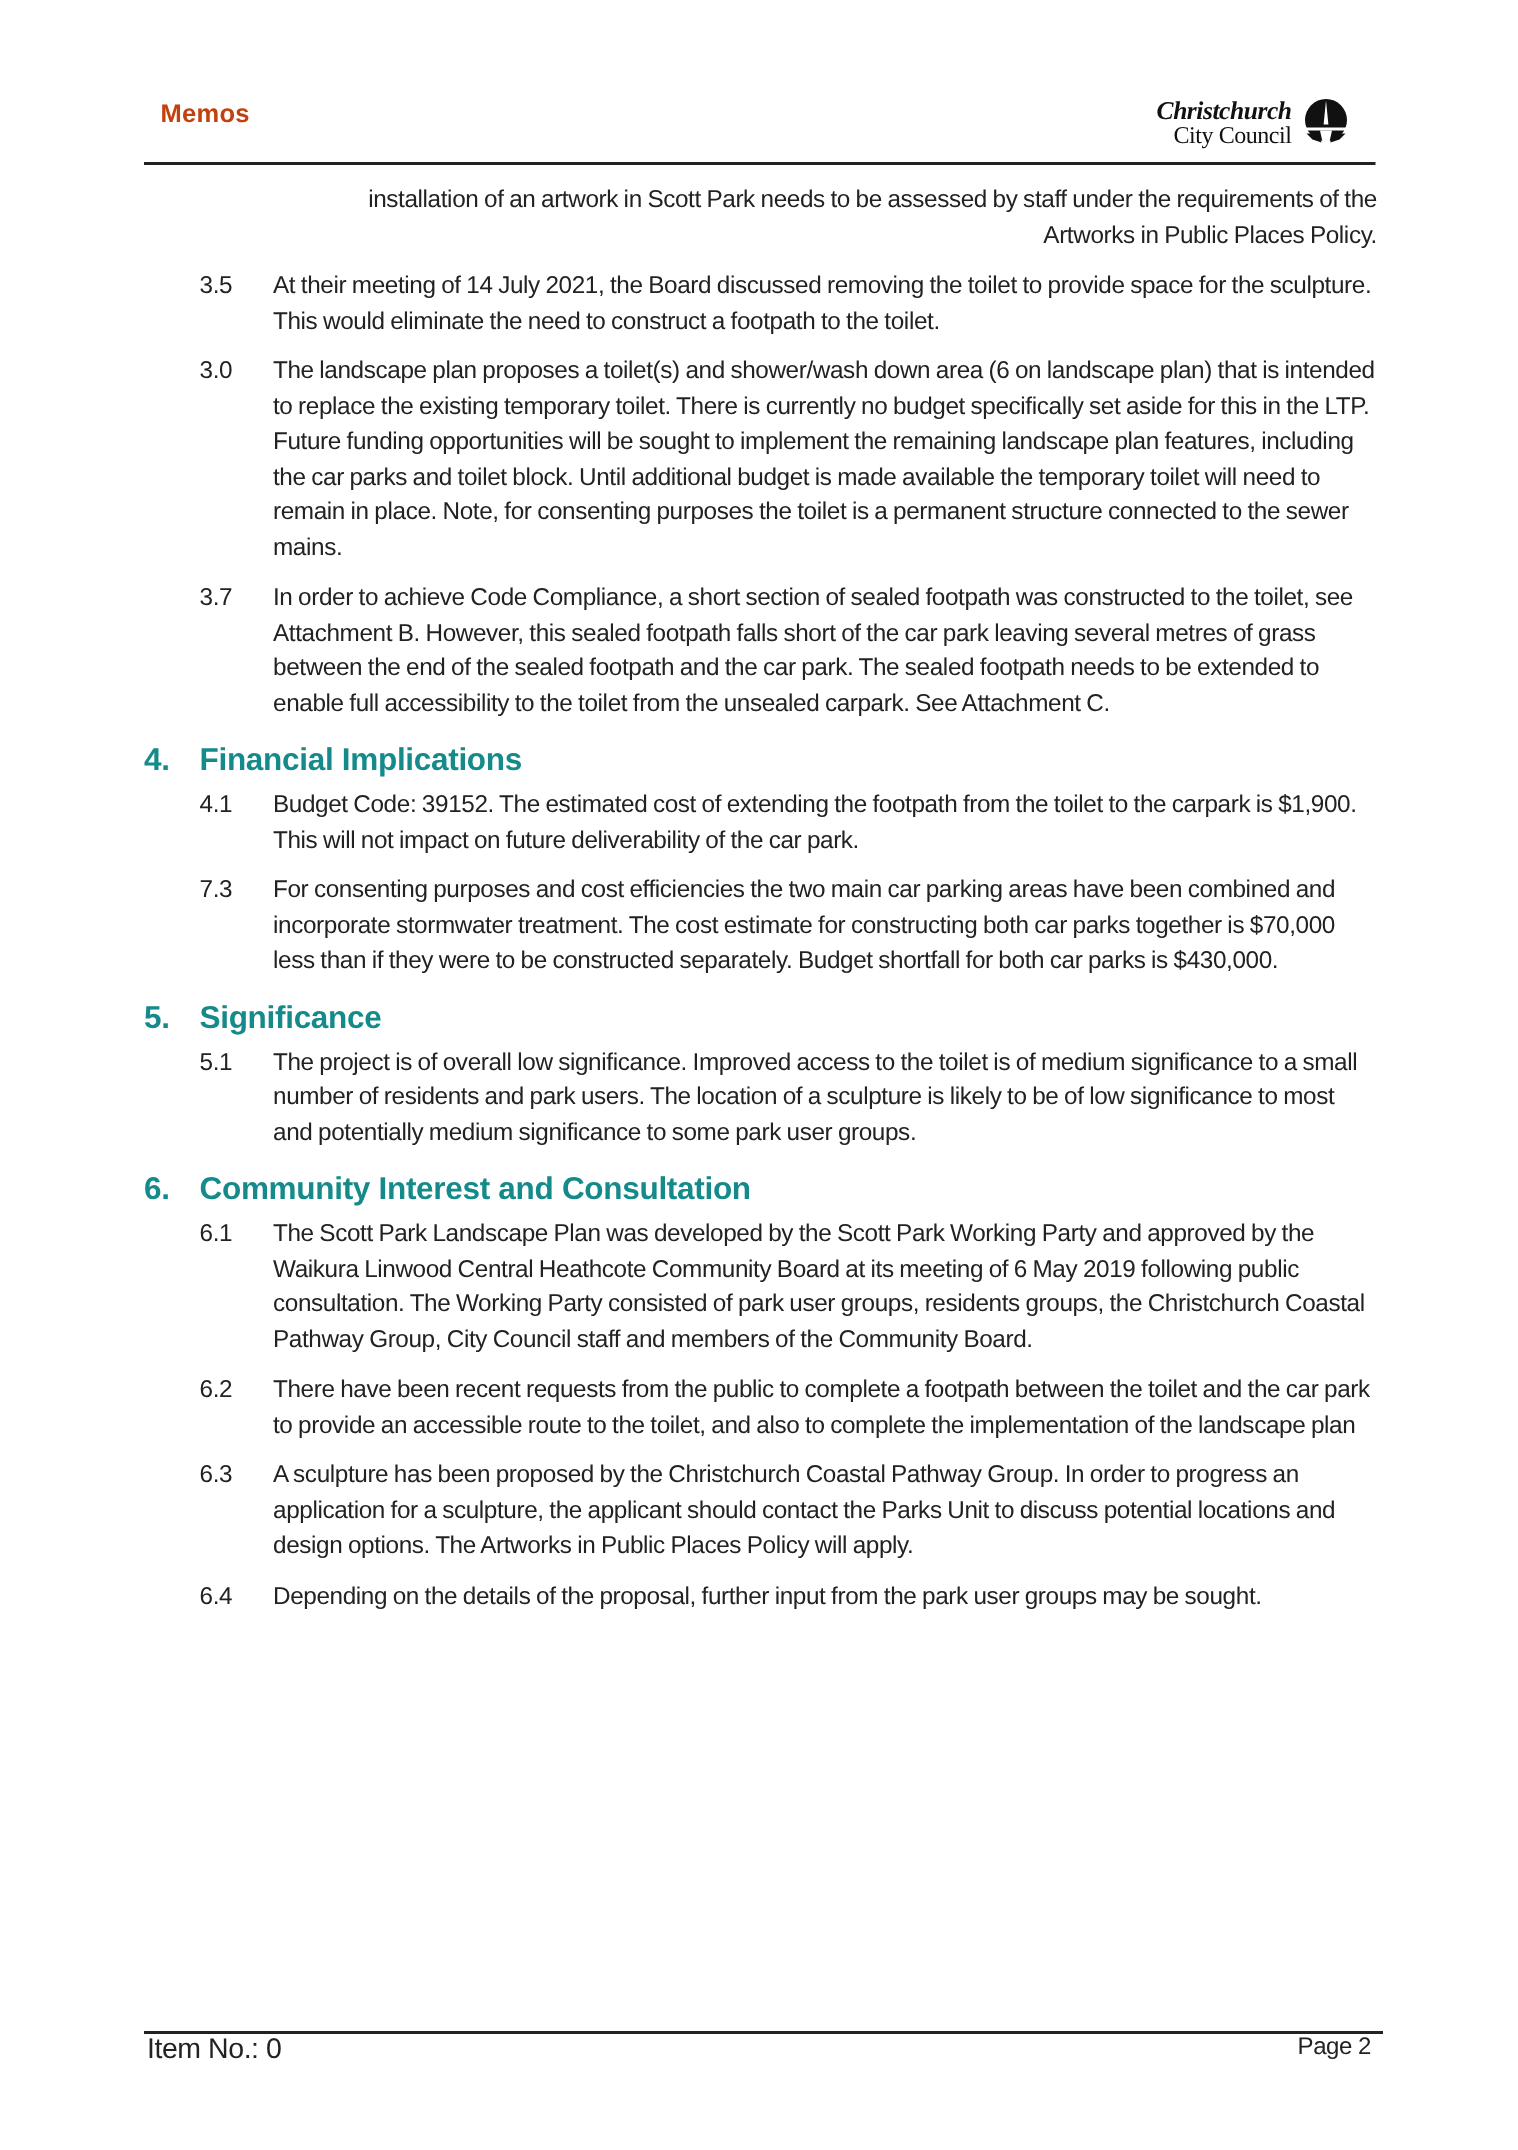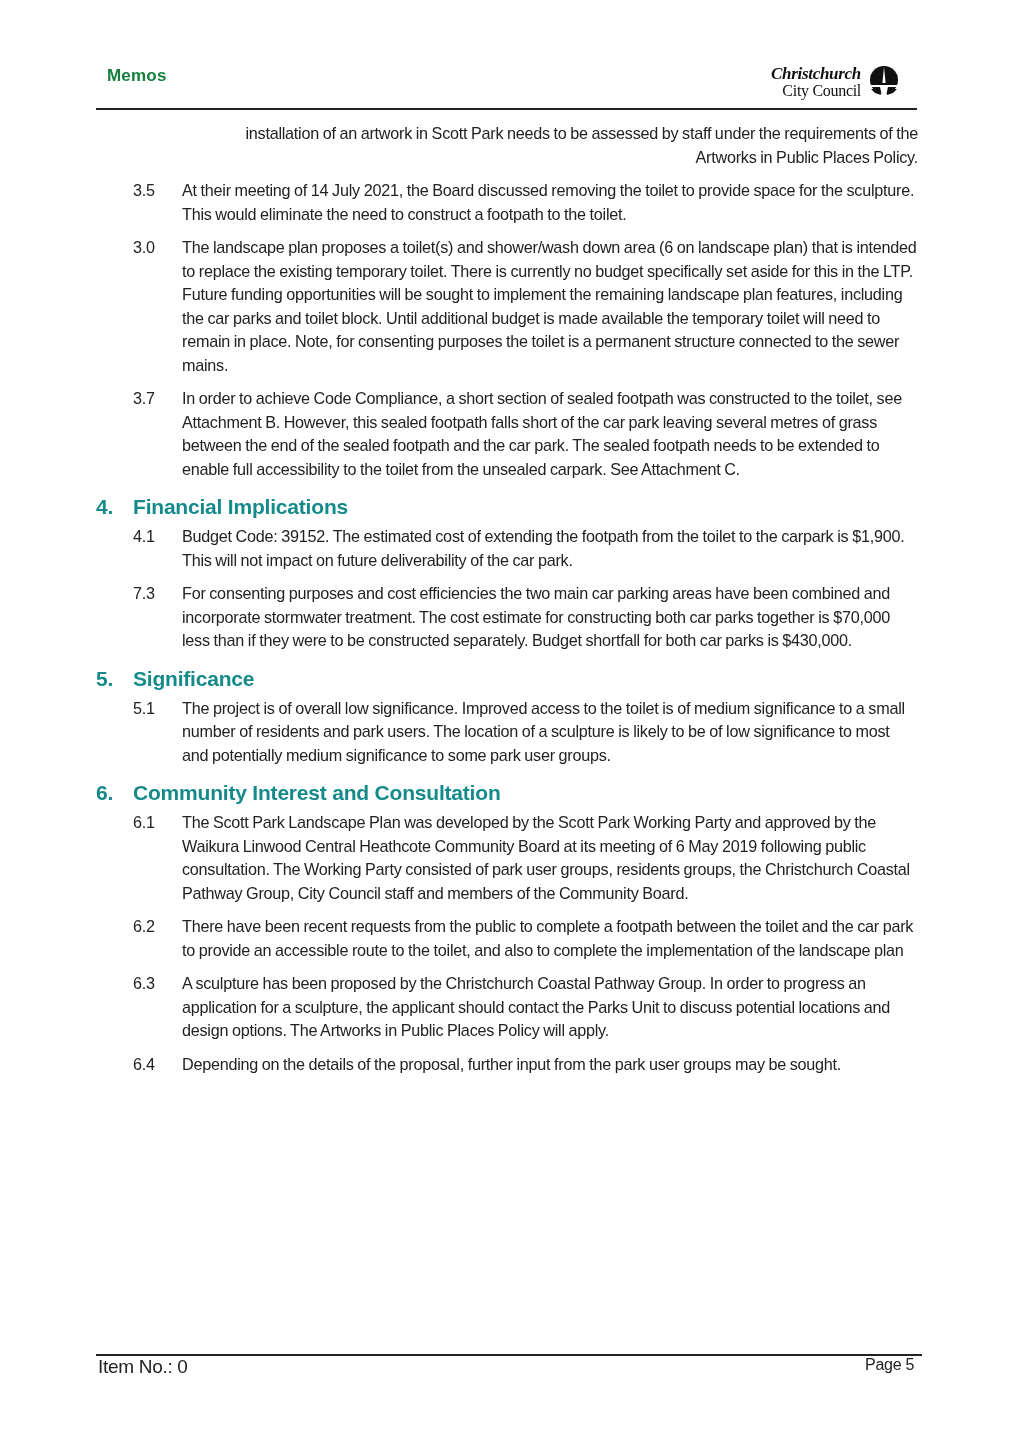--- a/index.html
+++ b/index.html
@@ -1,21 +1,21 @@
 <!DOCTYPE html>
 <html><head>
 <meta charset="utf-8">
 <style>
   html, body { margin: 0; padding: 0; background: #ffffff; }
   body { width: 1012px; height: 1433px; position: relative; overflow: hidden;
          font-family: "Liberation Sans", sans-serif; color: #222222; }
 
   .header { position: absolute; left: 96px; top: 58px; width: 821px; height: 52px; }
   .header-title { position: absolute; left: 11px; top: 8px; font-size: 17px; font-weight: bold;
-                  color: #15803d; letter-spacing: 0.2px; }
+                  color: #c2410c; letter-spacing: 0.2px; }
   .logo { position: absolute; right: 16px; top: 4px; height: 40px; display: flex; align-items: center; }
   .logo-text { text-align: right; font-family: "Liberation Serif", serif; line-height: 17px; margin-right: 6px; }
   .logo-line1 { font-size: 17px; font-weight: bold; color: #111; letter-spacing: -0.3px; font-style: italic; }
   .logo-line2 { font-size: 16px; color: #111; letter-spacing: -0.3px; }
   .logo-mark { width: 34px; height: 34px; }
   .header-rule { position: absolute; left: 96px; top: 108px; width: 821px; height: 2px; background: #222; }
 
   .content { position: absolute; left: 96px; top: 122px; width: 822px; }
   .para { position: relative; padding-left: 86px; font-size: 16.2px; line-height: 23.5px;
           color: #222; margin-bottom: 10px; letter-spacing: -0.25px; word-spacing: -0.5px; }
@@ -111,13 +111,13 @@
     <span>A sculpture has been proposed by the Christchurch Coastal Pathway Group. In order to progress an application for a sculpture, the applicant should contact the Parks Unit to discuss potential locations and design options. The Artworks in Public Places Policy will apply.</span>
   </div>
   <div class="para">
     <span class="num">6.4</span>
     <span>Depending on the details of the proposal, further input from the park user groups may be sought.</span>
   </div>
 </div>
 
 <div class="footer-rule"></div>
 <div class="footer-left">Item No.: 0</div>
-<div class="footer-right">Page 5</div>
+<div class="footer-right">Page 2</div>
 
 </body></html>

